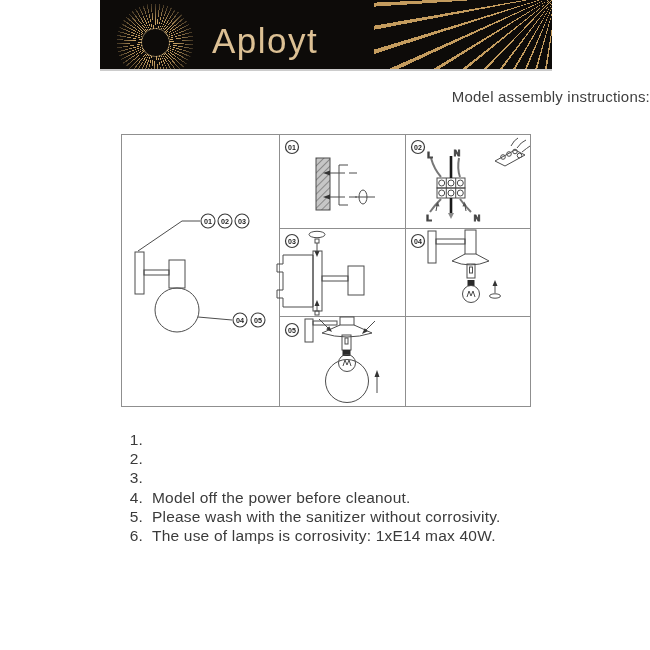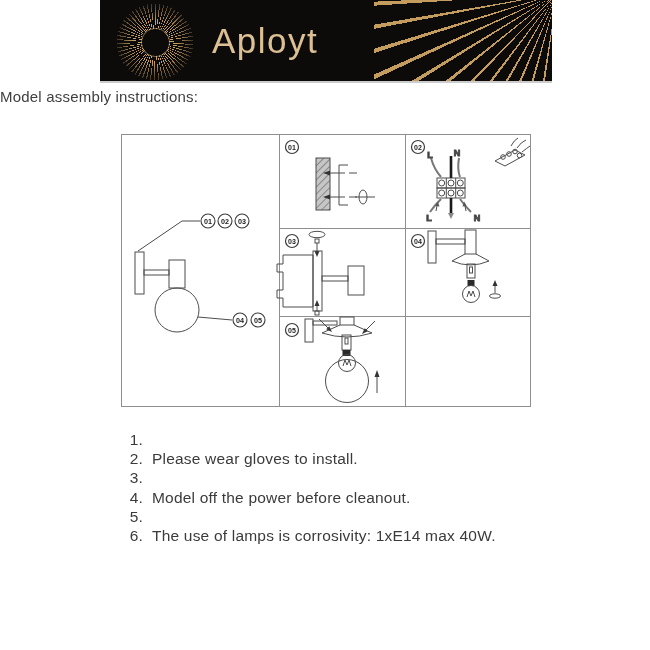--- a/index.html
+++ b/index.html
@@ -2,21 +2,21 @@
 <html><head>
 <meta charset="utf-8">
 <style>
   html,body{margin:0;padding:0;}
   body{
     width:650px;height:650px;position:relative;background:#ffffff;
     font-family:"Liberation Sans",sans-serif;color:#3b3b3b;overflow:hidden;
   }
   
   .banner{
-    position:absolute;left:100px;top:0;width:452px;height:81px;
+    position:absolute;left:100px;top:0;width:452px;height:69px;
     background:#0d0b09;box-shadow:0 2px 0 #cccccc;overflow:hidden;
   }
   .sunburst{
     position:absolute;left:17px;top:4px;width:76px;height:76px;border-radius:50%;
     background:repeating-conic-gradient(#c9a264 0deg 1.7deg, rgba(201,162,100,0) 1.7deg 6.2deg);
   }
   .sunburst::before{
     content:"";position:absolute;inset:0;border-radius:50%;
     background:radial-gradient(circle, rgba(13,11,9,0) 0%, rgba(13,11,9,0) 38%, rgba(13,11,9,0.45) 58%, #0d0b09 82%);
   }
@@ -27,21 +27,21 @@
   .wordmark{
     position:absolute;left:112px;top:0;height:81px;display:flex;align-items:center;
     font-size:35px;font-weight:300;letter-spacing:1.5px;color:#dcc094;
   }
   .rays{
     position:absolute;right:0;top:0;bottom:0;width:178px;
     background:repeating-conic-gradient(from 181deg at 103% -8%, #c49c5e 0deg 1.25deg, rgba(196,156,94,0) 1.25deg 7.1deg);
   }
   
   .title-block{
-    position:absolute;left:0;right:0;top:89px;text-align:left;
+    position:absolute;left:0;right:0;top:89px;text-align:right;
     font-size:15px;line-height:16.5px;font-weight:500;color:#3f3f3f;letter-spacing:0.2px;
   }
   
   .diagram{position:absolute;left:121px;top:134px;}
   .diagram text{font-family:"Liberation Sans",sans-serif;fill:#222;}
   
   .instructions{
     position:absolute;left:121px;top:430px;margin:0;padding:0;list-style:none;
     font-size:15.5px;font-weight:500;color:#3b3b3b;letter-spacing:0.2px;
   }
@@ -218,29 +218,29 @@
     <polygon points="256,236 253.5,243 258.5,243" fill="#333" stroke="none"></polygon>
   </g>
 </svg>
 
 <ol class="instructions">
   <li>
     <span class="num">1.</span>
   </li>
   <li>
     <span class="num">2.</span>
-    <span>Please wear gloves to install.</span>
   </li>
   <li>
     <span class="num">3.</span>
   </li>
   <li>
     <span class="num">4.</span>
     <span>Model off the power before cleanout.</span>
   </li>
   <li>
     <span class="num">5.</span>
+    <span>Please wash with the sanitizer without corrosivity.</span>
   </li>
   <li>
     <span class="num">6.</span>
     <span>The use of lamps is corrosivity: 1xE14 max 40W.</span>
   </li>
 </ol>
 
 </body></html>

